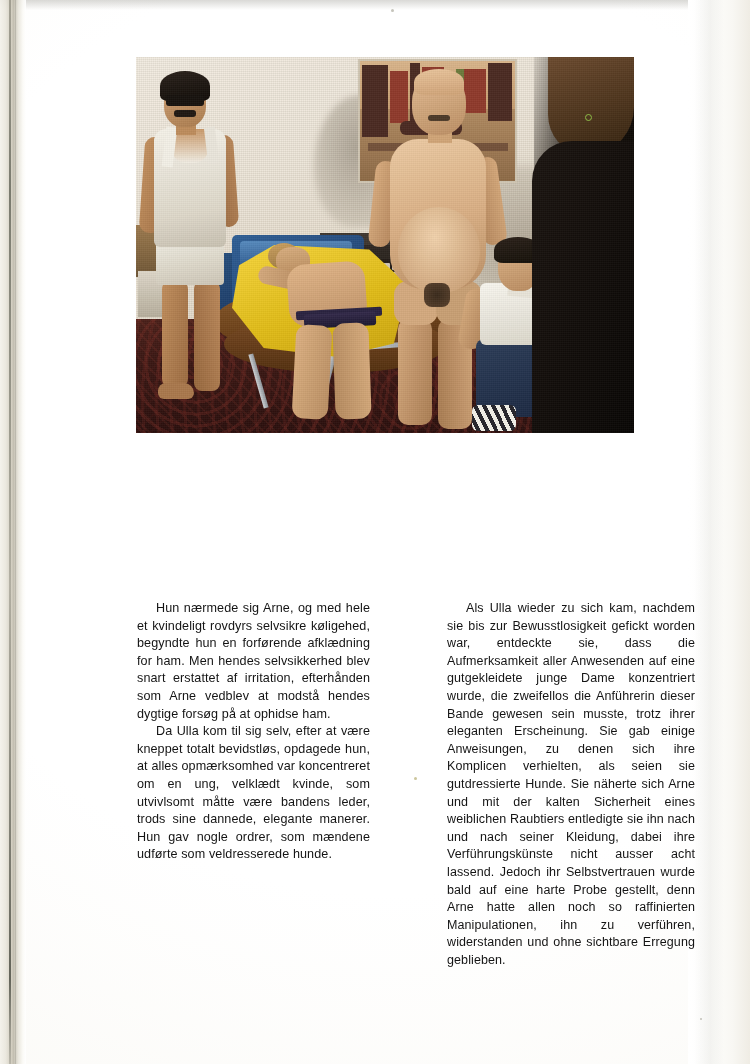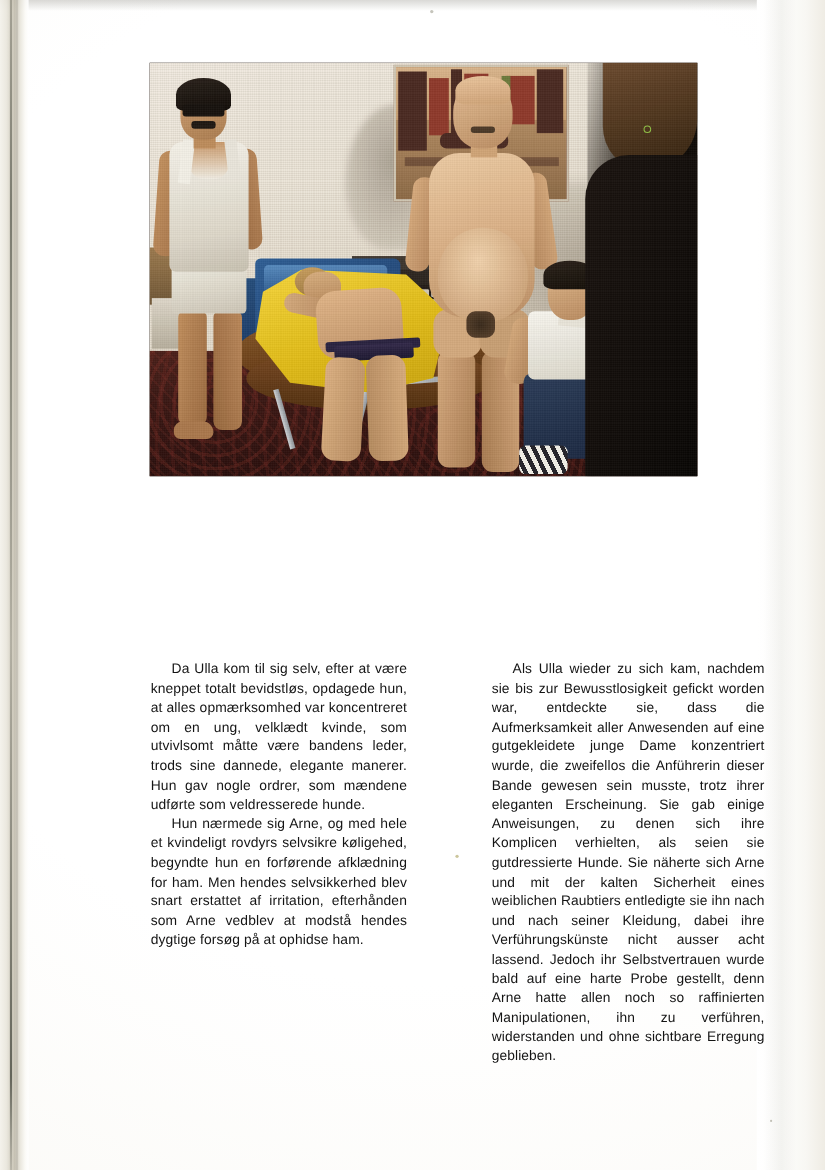--- a/index.html
+++ b/index.html
@@ -341,22 +341,22 @@
     <div class="ph-layer fg-body"></div>
     <div class="fg-dot"></div>
 
     <div class="grain"></div>
     <div class="vig"></div>
   </div>
 
   <div class="cols">
 
     <div class="col col-left">
+      <p>Hun nærmede sig Arne, og med hele et kvindeligt rovdyrs selvsikre køligehed, begyndte hun en forførende afklædning for ham. Men hendes selvsikkerhed blev snart erstattet af irritation, efterhånden som Arne vedblev at modstå hendes dygtige forsøg på at ophidse ham.</p>
       <p>Da Ulla kom til sig selv, efter at være kneppet totalt bevidstløs, opdagede hun, at alles opmærksomhed var koncentreret om en ung, velklædt kvinde, som utvivlsomt måtte være bandens leder, trods sine dannede, elegante manerer. Hun gav nogle ordrer, som mændene udførte som veldresserede hunde.</p>
-      <p>Hun nærmede sig Arne, og med hele et kvindeligt rovdyrs selvsikre køligehed, begyndte hun en forførende afklædning for ham. Men hendes selvsikkerhed blev snart erstattet af irritation, efterhånden som Arne vedblev at modstå hendes dygtige forsøg på at ophidse ham.</p>
     </div>
 
     <div class="col col-right">
       <p>Als Ulla wieder zu sich kam, nachdem sie bis zur Bewusstlosigkeit gefickt worden war, entdeckte sie, dass die Aufmerksamkeit aller Anwesenden auf eine gutgekleidete junge Dame konzentriert wurde, die zweifellos die Anführerin dieser Bande gewesen sein musste, trotz ihrer eleganten Erscheinung. Sie gab einige Anweisungen, zu denen sich ihre Komplicen verhielten, als seien sie gutdressierte Hunde. Sie näherte sich Arne und mit der kalten Sicherheit eines weiblichen Raubtiers entledigte sie ihn nach und nach seiner Kleidung, dabei ihre Verführungskünste nicht ausser acht lassend. Jedoch ihr Selbstvertrauen wurde bald auf eine harte Probe gestellt, denn Arne hatte allen noch so raffinierten Manipulationen, ihn zu verführen, widerstanden und ohne sichtbare Erregung geblieben.</p>
     </div>
 
   </div>
 
 </div>
 

